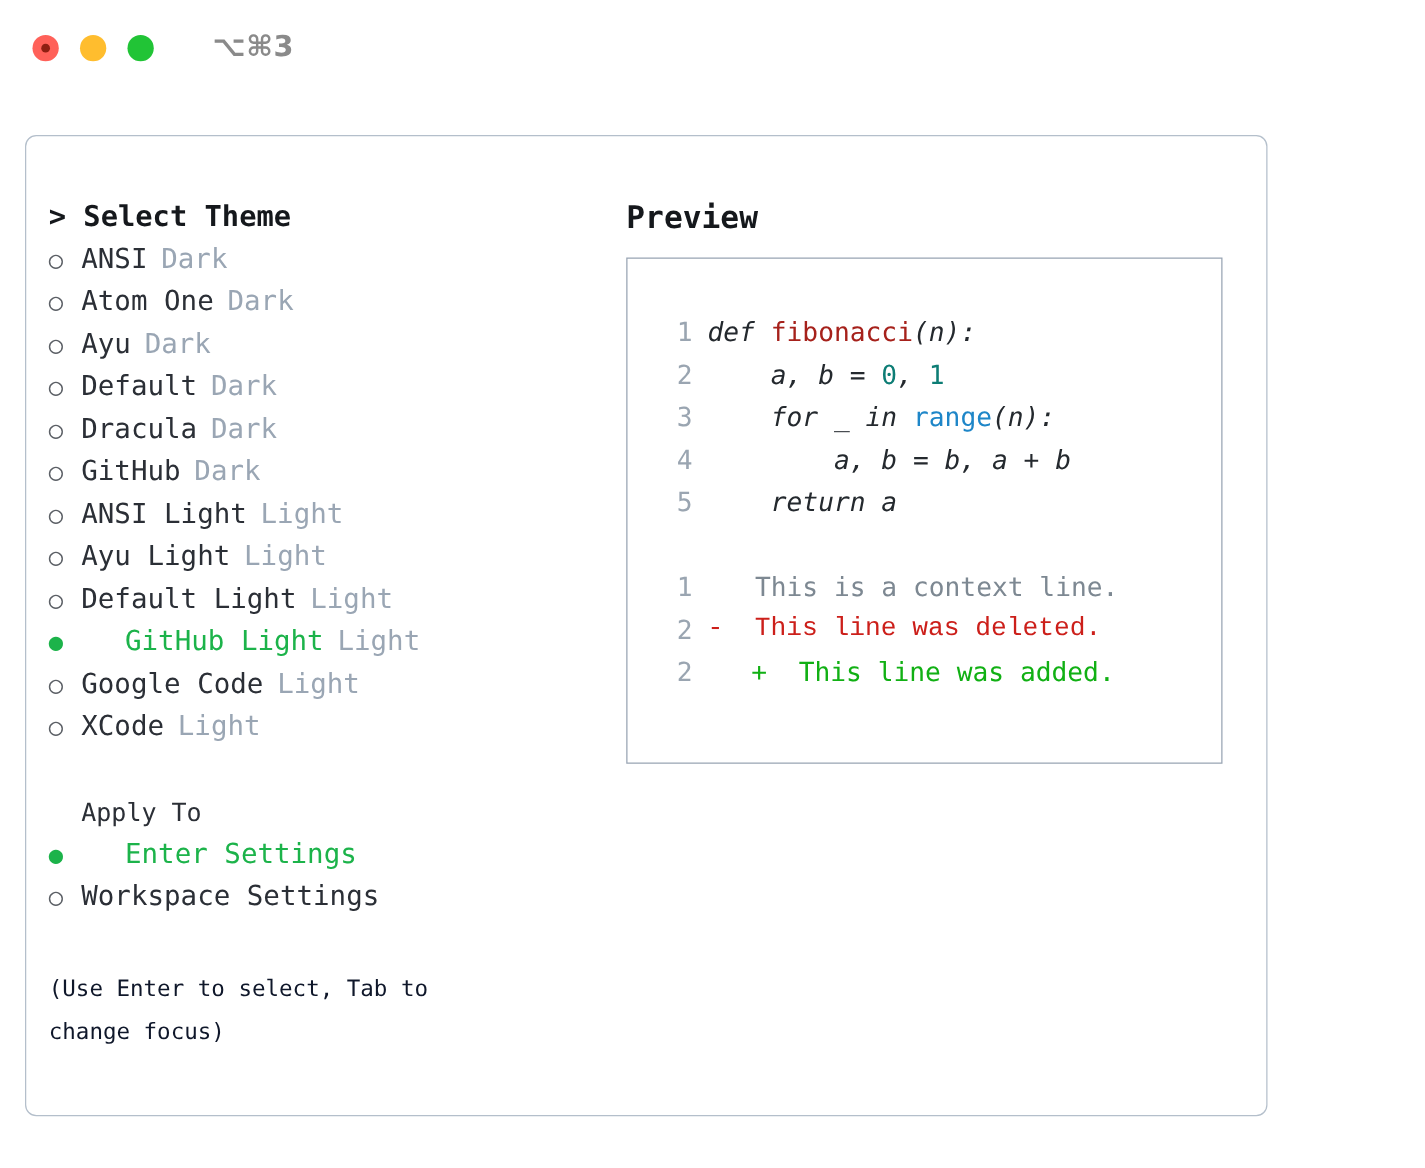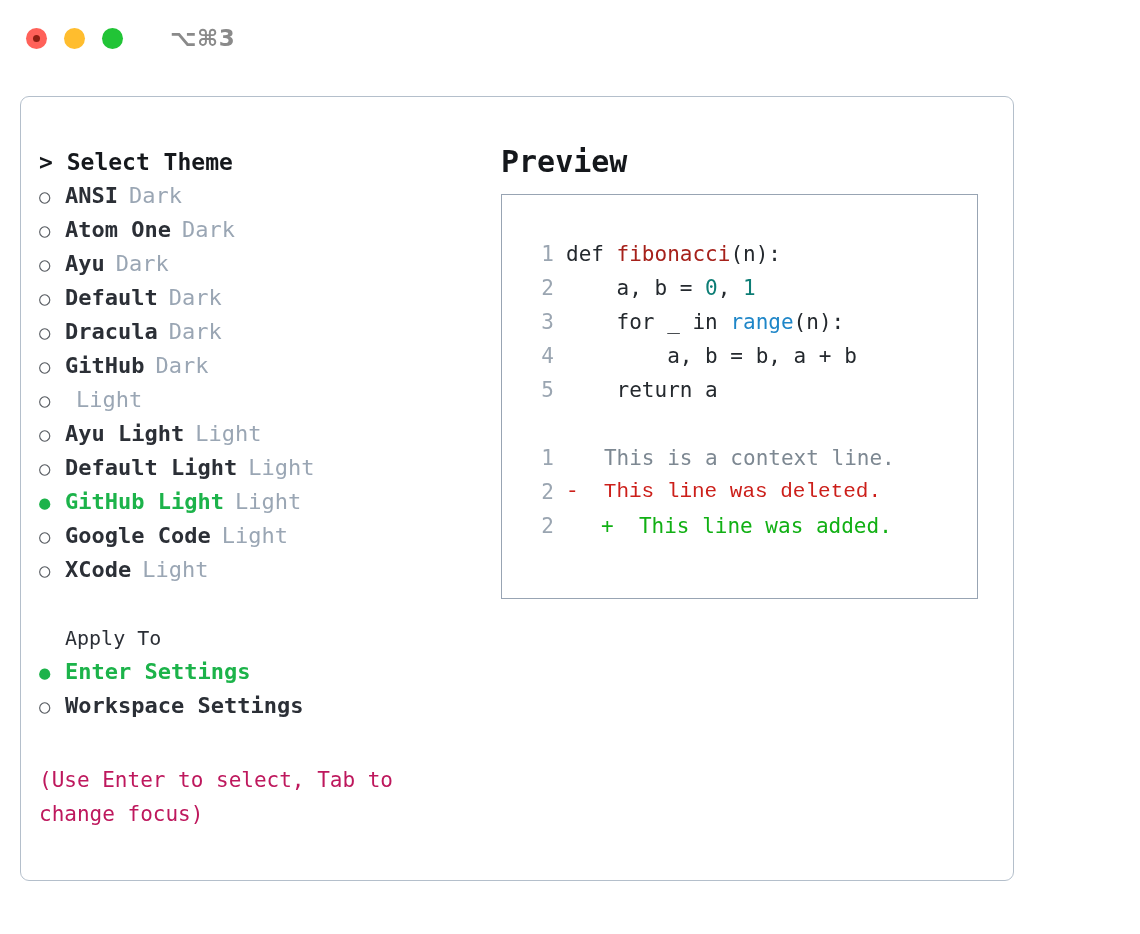--- a/index.html
+++ b/index.html
@@ -61,21 +61,21 @@
     font-weight: bold;
     color: #8a8a8a;
     letter-spacing: 0.5px;
     font-family: "DejaVu Sans", "Liberation Sans", sans-serif;
   }
 
   
   .panel {
     position: absolute;
     left: 20px;
-    top: 96px;
+    top: 108px;
     width: 994px;
     height: 785px;
     border: 1.6px solid #b4bfcb;
     border-radius: 9px;
     background: #ffffff;
   }
 
   .panel-body {
     display: flex;
     padding: 48px 0 0 0;
@@ -93,21 +93,21 @@
 
   
   .heading {
     font-size: 23px;
     font-weight: bold;
     color: #15181c;
     line-height: 34px;
     white-space: pre;
   }
   .heading-preview {
-    font-size: 30px;
+    font-size: 25px;
     font-weight: bold;
     color: #15181c;
     line-height: 34px;
   }
 
   
   .option-list { margin: 0; padding: 0; }
 
   .option-row {
     display: flex;
@@ -118,38 +118,38 @@
     color: #2b2f36;
   }
   .radio {
     width: 26px;
     flex: 0 0 26px;
     font-size: 19px;
     color: #5c6066;
     line-height: 34px;
   }
   .option-row.selected .radio { color: #1cb34a; }
-  .option-row.selected .opt-name { color: #1cb34a; }
-  .opt-name { color: #2b2f36; font-weight: bold; }
+  .option-row.selected .opt-name { color: #1cb34a; margin-left: 35px; }
+  .opt-name { color: #2b2f36; }
   .opt-variant { color: #9aa6b4; margin-left: 11px; }
 
   .group-gap { height: 34px; }
 
   .subheading {
     font-size: 20px;
     line-height: 34px;
     color: #2b2f36;
     padding-left: 26px;
     white-space: pre;
   }
 
   .hint {
-    font-size: 21px;
-    line-height: 34px;
-    color: #be185d;
+    font-size: 18px;
+    line-height: 34px;
+    color: #0f172a;
     width: 400px;
   }
   .hint-spacer { height: 40px; }
 
   
   .preview-box {
     margin-top: 15px;
     width: 477px;
     height: 405px;
     border: 1.6px solid #98a4b3;
@@ -163,21 +163,21 @@
     line-height: 34px;
     white-space: pre;
   }
   .lineno {
     width: 30px;
     flex: 0 0 30px;
     text-align: right;
     color: #9aa5b1;
     margin-right: 12px;
   }
-  .code-text { color: #24292e; }
+  .code-text { color: #24292e; font-style: italic; }
 
   .tok-func  { color: #a6211b; }
   .tok-num   { color: #0d7d75; }
   .tok-call  { color: #1e86c8; }
 
   .code-gap { height: 34px; }
 
   .diff-ctx { color: #7d8892; }
   .diff-del { color: #cc1f1a; font-family: Liberation Mono, monospace; }
   .diff-add { color: #11b014; margin-left: 35px; }
@@ -205,21 +205,21 @@
 
         <div class="heading">&gt; Select Theme</div>
 
         <div class="option-list" id="theme-options">
             <div class="option-row"><span class="radio">○</span><span class="opt-name">ANSI</span><span class="opt-variant">Dark</span></div>
             <div class="option-row"><span class="radio">○</span><span class="opt-name">Atom One</span><span class="opt-variant">Dark</span></div>
             <div class="option-row"><span class="radio">○</span><span class="opt-name">Ayu</span><span class="opt-variant">Dark</span></div>
             <div class="option-row"><span class="radio">○</span><span class="opt-name">Default</span><span class="opt-variant">Dark</span></div>
             <div class="option-row"><span class="radio">○</span><span class="opt-name">Dracula</span><span class="opt-variant">Dark</span></div>
             <div class="option-row"><span class="radio">○</span><span class="opt-name">GitHub</span><span class="opt-variant">Dark</span></div>
-            <div class="option-row"><span class="radio">○</span><span class="opt-variant">Light</span></div>
+            <div class="option-row"><span class="radio">○</span><span class="opt-name">ANSI Light</span><span class="opt-variant">Light</span></div>
             <div class="option-row"><span class="radio">○</span><span class="opt-name">Ayu Light</span><span class="opt-variant">Light</span></div>
             <div class="option-row"><span class="radio">○</span><span class="opt-name">Default Light</span><span class="opt-variant">Light</span></div>
             <div class="option-row selected"><span class="radio">●</span><span class="opt-name">GitHub Light</span><span class="opt-variant">Light</span></div>
             <div class="option-row"><span class="radio">○</span><span class="opt-name">Google Code</span><span class="opt-variant">Light</span></div>
             <div class="option-row"><span class="radio">○</span><span class="opt-name">XCode</span><span class="opt-variant">Light</span></div>
           </div>
 
         <div class="group-gap"></div>
 
         <div class="subheading">Apply To</div>

